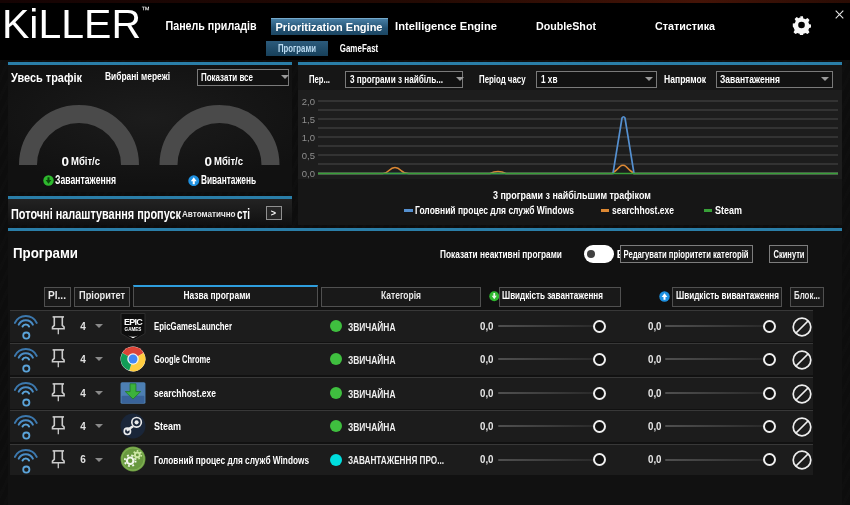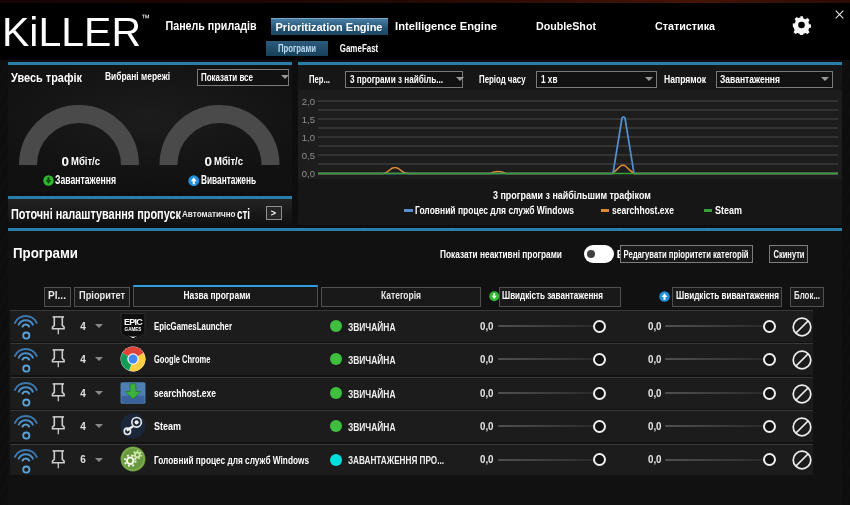--- a/index.html
+++ b/index.html
@@ -10,21 +10,21 @@
 .ddl { position:absolute; border:1px solid #7a7a7a; background:#111; }
 .car { position:absolute; width:0; height:0; border-left:4px solid transparent;
   border-right:4px solid transparent; border-top:4px solid #9a9a9a; }
 .row { position:absolute; left:10px; width:803px; height:31.5px; background:#1c1c1c; border-top:1px solid #383838; }
 .track { position:absolute; height:2px; border-radius:2px; background:linear-gradient(to right,#505050,#2a2a2a); }
 .handle { position:absolute; width:13px; height:13px; border-radius:50%; border:2px solid #f0f0f0; background:#111; }
 .th { position:absolute; background:#191919; border:1px solid #505050; }
 </style></head><body>
 <div class="p" style="left:0;top:0;width:850px;height:60px;background:#000;"></div>
 <div class="p" style="left:0;top:0;width:850px;height:3px;background:linear-gradient(to right,#150303,#240a03 50%,#451407 82%,#2a0c04);"></div>
-<div class="p" style="left:2px;top:9px;font-size:41px;font-weight:400;letter-spacing:0;">KiLLER<span style="font-size:9px;vertical-align:25px;">™</span></div>
+<div class="p" style="left:2px;top:1px;font-size:41px;font-weight:400;letter-spacing:0;">KiLLER<span style="font-size:9px;vertical-align:25px;">™</span></div>
 <div style="position:absolute;left:210.5px;top:19.1px;font-size:12px;font-weight:bold;color:#fff;white-space:nowrap;transform:translateX(-50%) scaleX(0.891);">Панель приладів</div>
 <div class="p" style="left:271px;top:18px;width:117px;height:17px;background:linear-gradient(#477ea4,#255475 55%,#1c4763);border-top:1px solid #74a9cc;"></div>
 <div style="position:absolute;left:329px;top:21.4px;font-size:11px;font-weight:bold;color:#fff;white-space:nowrap;transform:translateX(-50%) scaleX(1.0);">Prioritization Engine</div>
 <div style="position:absolute;left:446px;top:19.6px;font-size:11px;font-weight:bold;color:#fff;white-space:nowrap;transform:translateX(-50%) scaleX(1.017);">Intelligence Engine</div>
 <div style="position:absolute;left:566px;top:19.6px;font-size:11px;font-weight:bold;color:#fff;white-space:nowrap;transform:translateX(-50%) scaleX(0.972);">DoubleShot</div>
 <div style="position:absolute;left:685px;top:19.6px;font-size:11px;font-weight:bold;color:#fff;white-space:nowrap;transform:translateX(-50%) scaleX(0.976);">Статистика</div>
 <div class="p" style="left:266px;top:41px;width:62px;height:15px;background:linear-gradient(#2c5b7c,#17405a);"></div>
 <div style="position:absolute;left:296.5px;top:42.7px;font-size:10px;font-weight:bold;color:#bcdcf2;white-space:nowrap;transform:translateX(-50%) scaleX(0.779);">Програми</div>
 <div style="position:absolute;left:359px;top:42.7px;font-size:10px;font-weight:bold;color:#fff;white-space:nowrap;transform:translateX(-50%) scaleX(0.796);">GameFast</div>
 <svg class="p" style="left:792px;top:15px;" width="19" height="20" viewBox="0 0 24 24">

